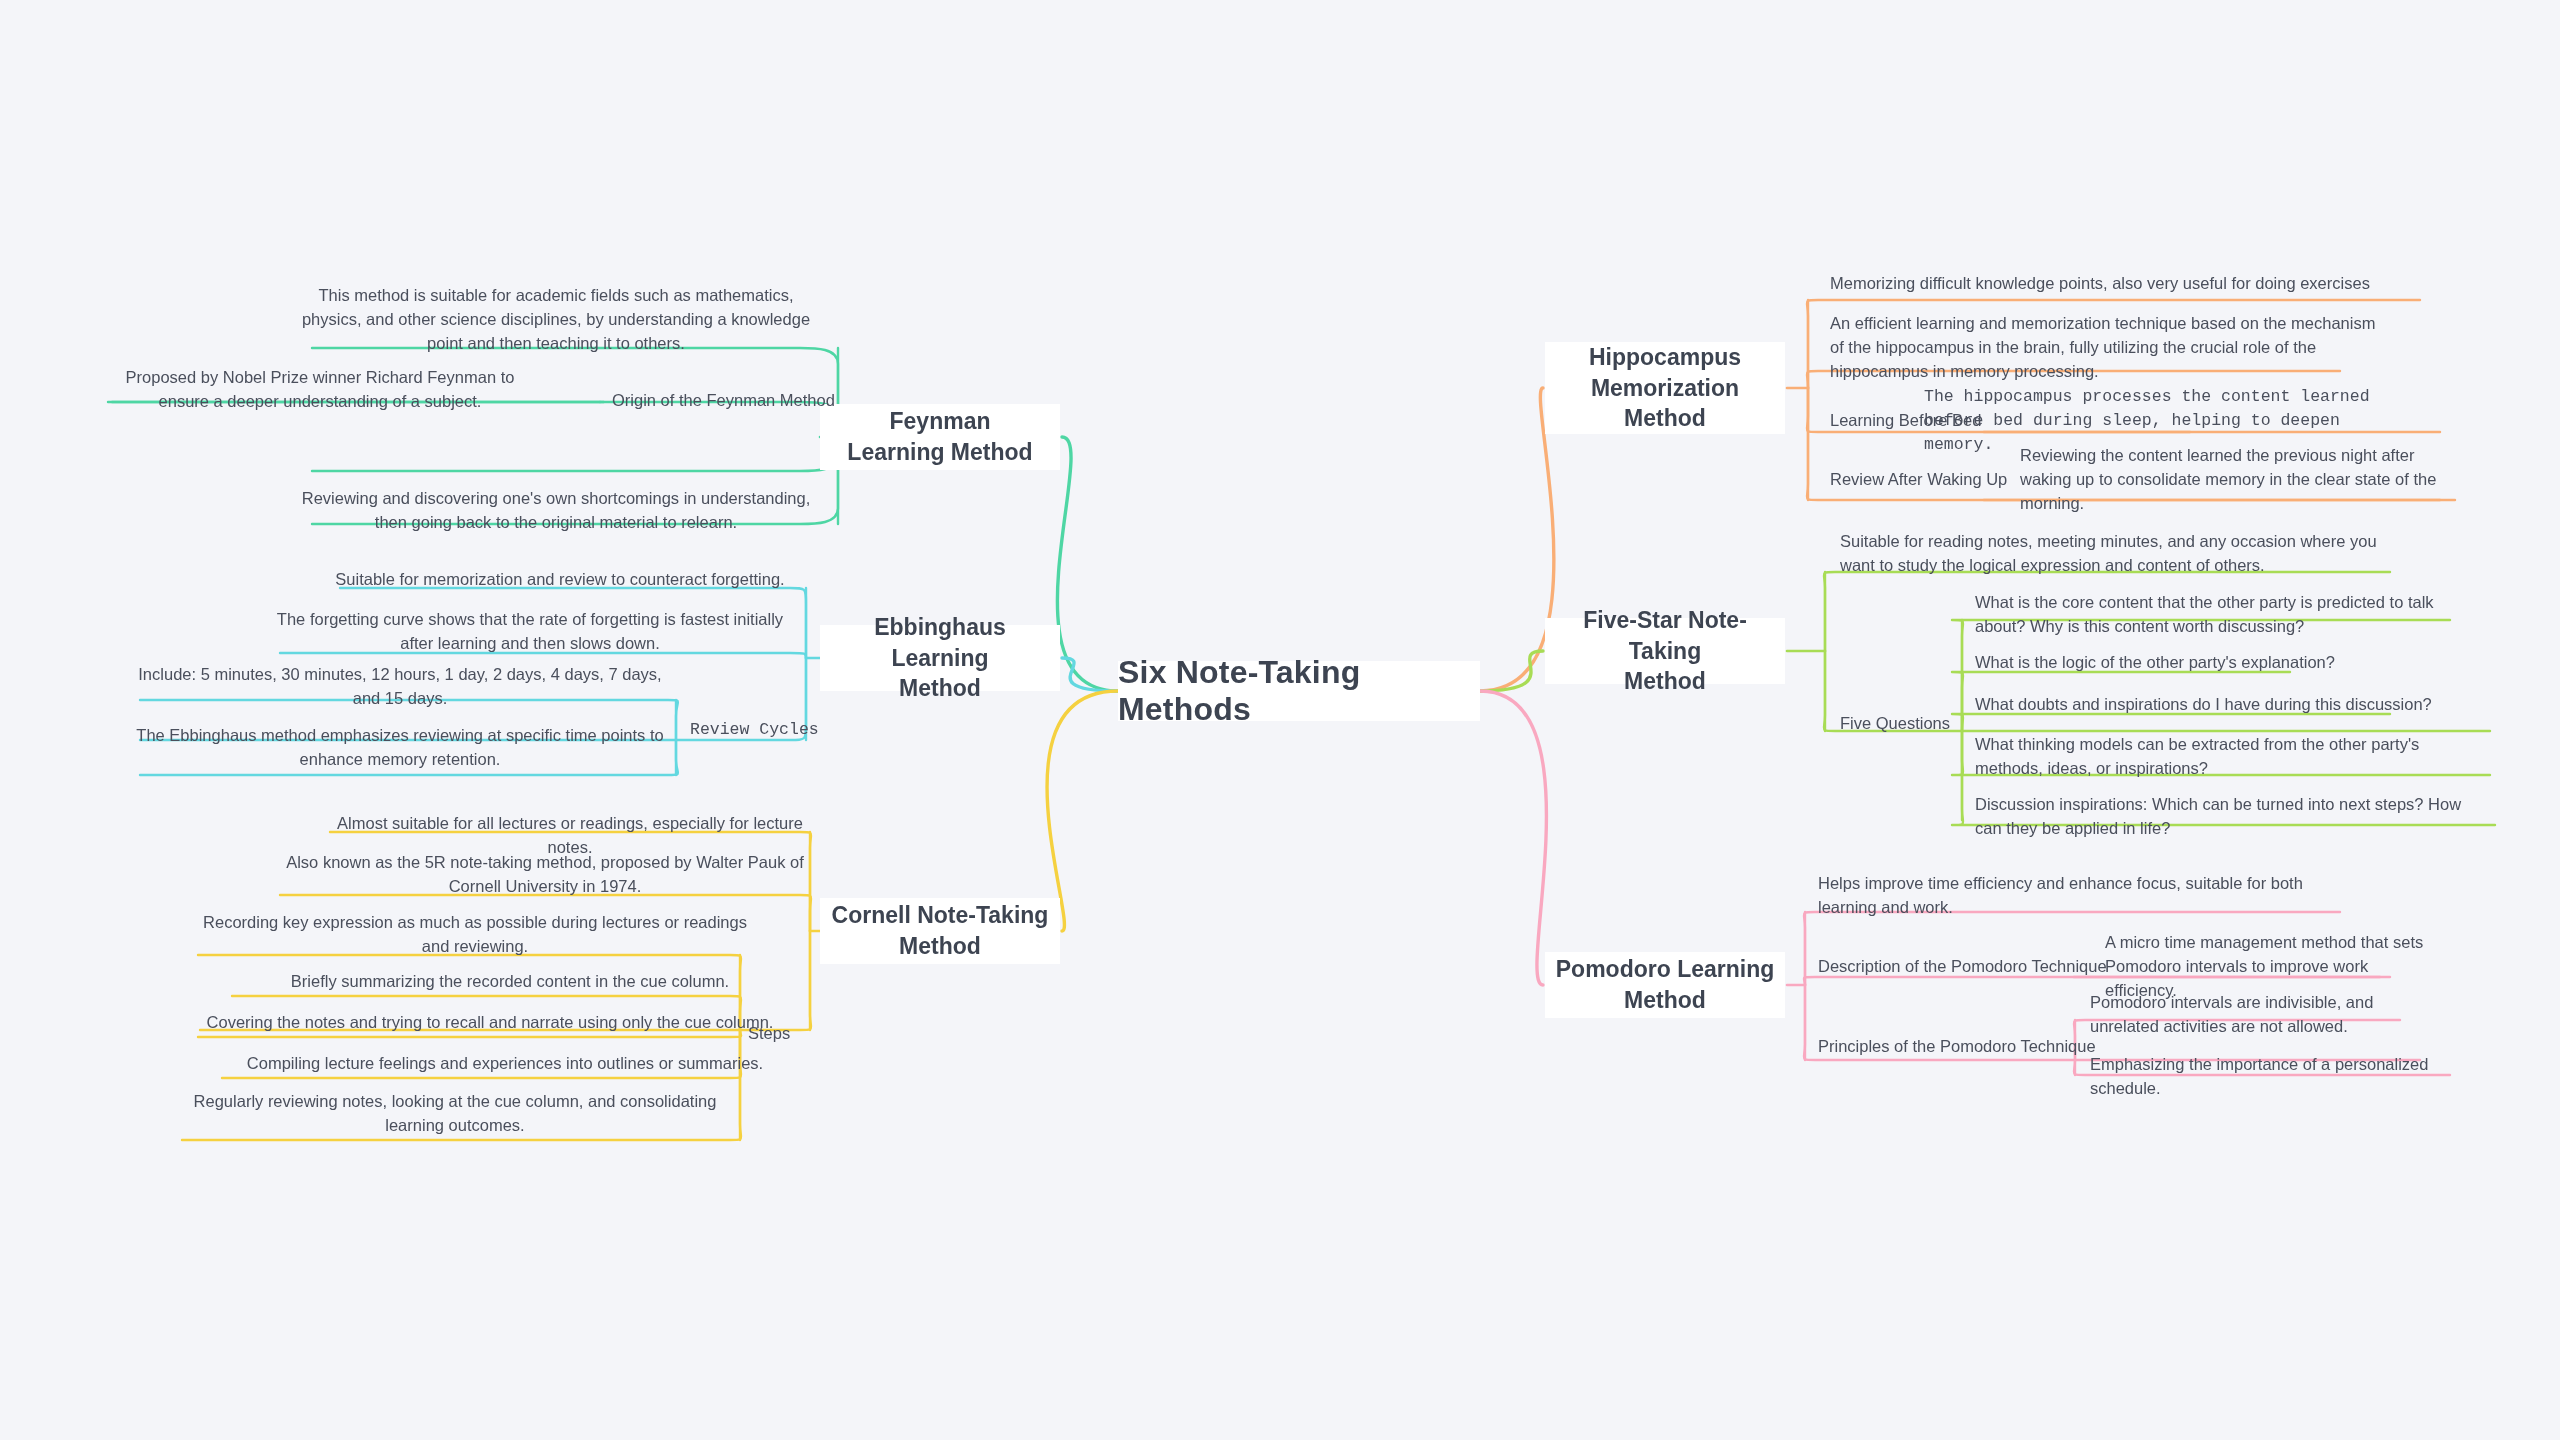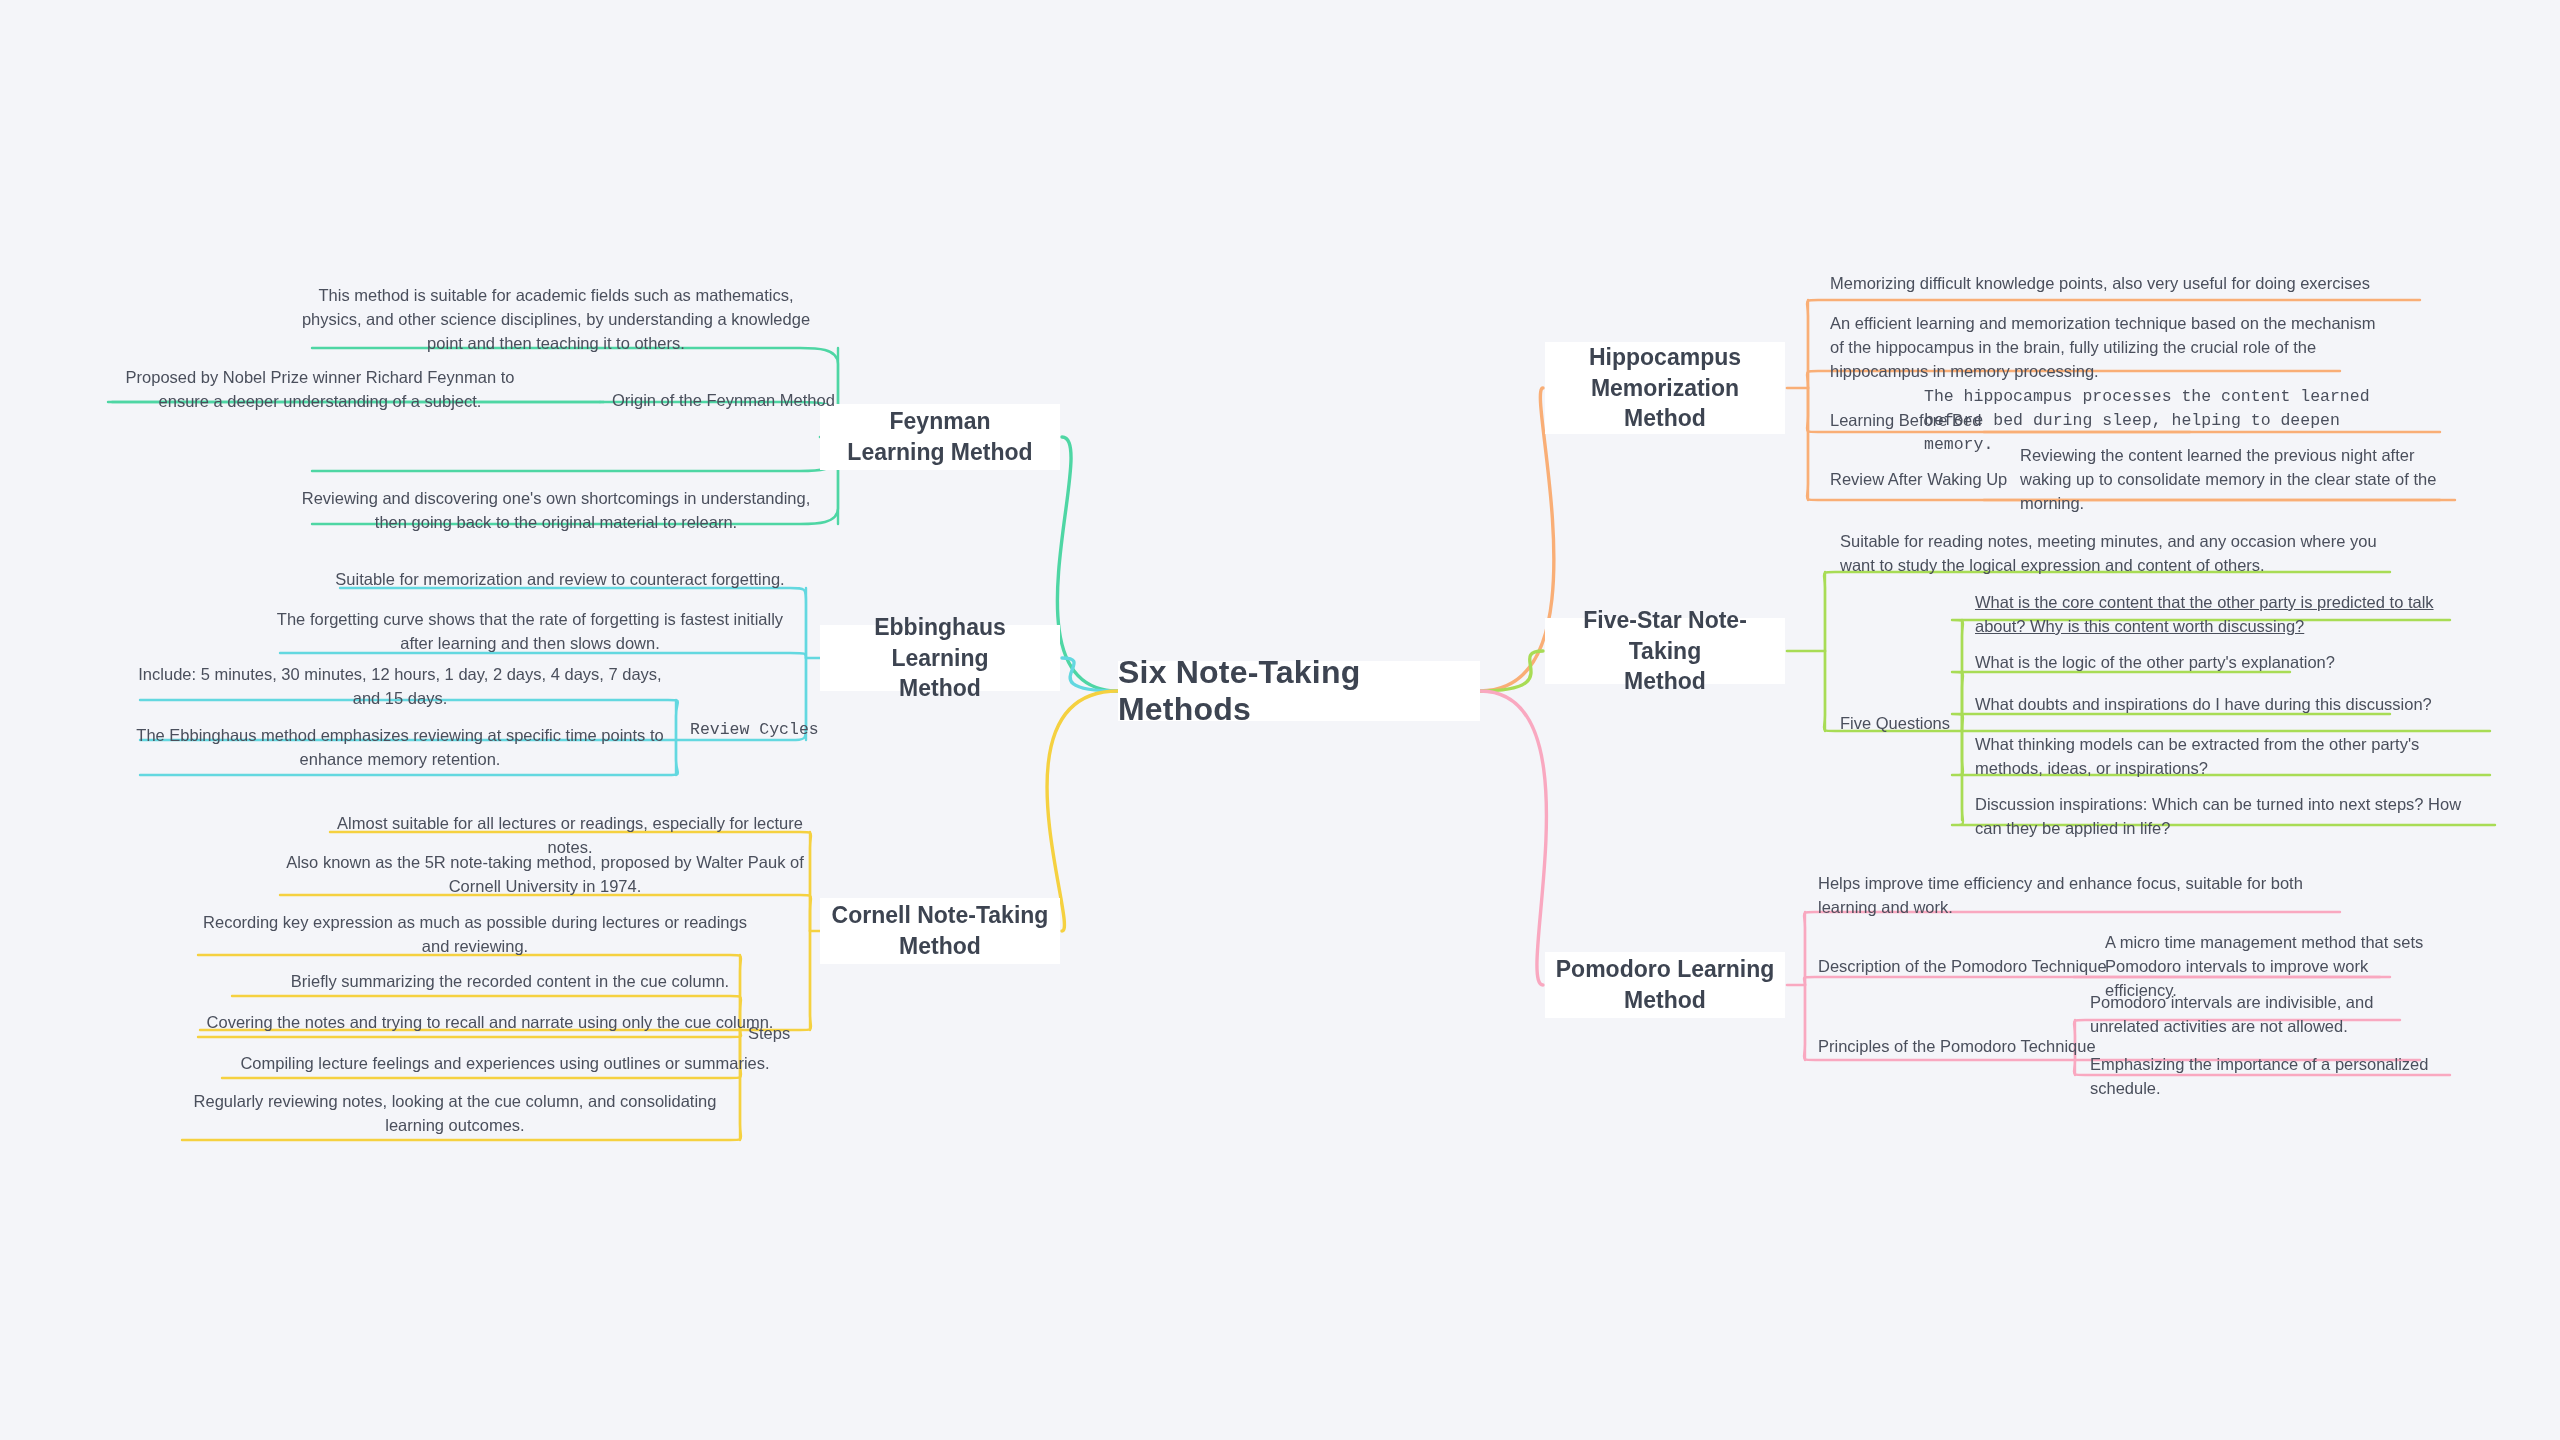--- a/index.html
+++ b/index.html
@@ -166,33 +166,33 @@
   <div class="sub-label" style="left:690px;top:719px;font-family:Liberation Mono, monospace;">Review Cycles</div>
   <div class="leaf ta-center" style="left:130px;top:663px;width:540px;">Include: 5 minutes, 30 minutes, 12 hours, 1 day, 2 days, 4 days, 7 days, and 15 days.</div>
   <div class="leaf ta-center" style="left:130px;top:724px;width:540px;">The Ebbinghaus method emphasizes reviewing at specific time points to enhance memory retention.</div>
 
   <div class="leaf ta-center" style="left:320px;top:812px;width:500px;">Almost suitable for all lectures or readings, especially for lecture notes.</div>
   <div class="leaf ta-center" style="left:270px;top:851px;width:550px;">Also known as the 5R note-taking method, proposed by Walter Pauk of Cornell University in 1974.</div>
   <div class="sub-label" style="left:748px;top:1022px;">Steps</div>
   <div class="leaf ta-center" style="left:195px;top:911px;width:560px;">Recording key expression as much as possible during lectures or readings and reviewing.</div>
   <div class="leaf ta-center" style="left:230px;top:970px;width:560px;">Briefly summarizing the recorded content in the cue column.</div>
   <div class="leaf ta-center" style="left:195px;top:1011px;width:590px;">Covering the notes and trying to recall and narrate using only the cue column.</div>
-  <div class="leaf ta-center" style="left:220px;top:1052px;width:570px;">Compiling lecture feelings and experiences using outlines or summaries.</div>
+  <div class="leaf ta-center" style="left:220px;top:1052px;width:570px;">Compiling lecture feelings and experiences into outlines or summaries.</div>
   <div class="leaf ta-center" style="left:180px;top:1090px;width:550px;">Regularly reviewing notes, looking at the cue column, and consolidating learning outcomes.</div>
 
   <div class="leaf ta-left" style="left:1830px;top:272px;width:620px;">Memorizing difficult knowledge points, also very useful for doing exercises</div>
   <div class="leaf ta-left" style="left:1830px;top:312px;width:560px;">An efficient learning and memorization technique based on the mechanism of the hippocampus in the brain, fully utilizing the crucial role of the hippocampus in memory processing.</div>
   <div class="sub-label" style="left:1830px;top:409px;">Learning Before Bed</div>
   <div class="leaf ta-left" style="left:1924px;top:385px;width:450px;font-family:Liberation Mono, monospace;">The hippocampus processes the content learned before bed during sleep, helping to deepen memory.</div>
   <div class="sub-label" style="left:1830px;top:468px;">Review After Waking Up</div>
   <div class="leaf ta-left" style="left:2020px;top:444px;width:450px;">Reviewing the content learned the previous night after waking up to consolidate memory in the clear state of the morning.</div>
 
   <div class="leaf ta-left" style="left:1840px;top:530px;width:560px;">Suitable for reading notes, meeting minutes, and any occasion where you want to study the logical expression and content of others.</div>
   <div class="sub-label" style="left:1840px;top:712px;">Five Questions</div>
-  <div class="leaf ta-left" style="left:1975px;top:591px;width:470px;text-decoration:underline;">What is the core content that the other party is predicted to talk about? Why is this content worth discussing?</div>
+  <div class="leaf ta-left" style="left:1975px;top:591px;width:470px;">What is the core content that the other party is predicted to talk about? Why is this content worth discussing?</div>
   <div class="leaf ta-left" style="left:1975px;top:651px;width:470px;">What is the logic of the other party's explanation?</div>
   <div class="leaf ta-left" style="left:1975px;top:693px;width:480px;">What doubts and inspirations do I have during this discussion?</div>
   <div class="leaf ta-left" style="left:1975px;top:733px;width:500px;">What thinking models can be extracted from the other party's methods, ideas, or inspirations?</div>
   <div class="leaf ta-left" style="left:1975px;top:793px;width:500px;">Discussion inspirations: Which can be turned into next steps? How can they be applied in life?</div>
 
   <div class="leaf ta-left" style="left:1818px;top:872px;width:510px;">Helps improve time efficiency and enhance focus, suitable for both learning and work.</div>
   <div class="sub-label" style="left:1818px;top:955px;">Description of the Pomodoro Technique</div>
   <div class="leaf ta-left" style="left:2105px;top:931px;width:330px;">A micro time management method that sets Pomodoro intervals to improve work efficiency.</div>
   <div class="sub-label" style="left:1818px;top:1035px;">Principles of the Pomodoro Technique</div>
   <div class="leaf ta-left" style="left:2090px;top:991px;width:350px;">Pomodoro intervals are indivisible, and unrelated activities are not allowed.</div>

